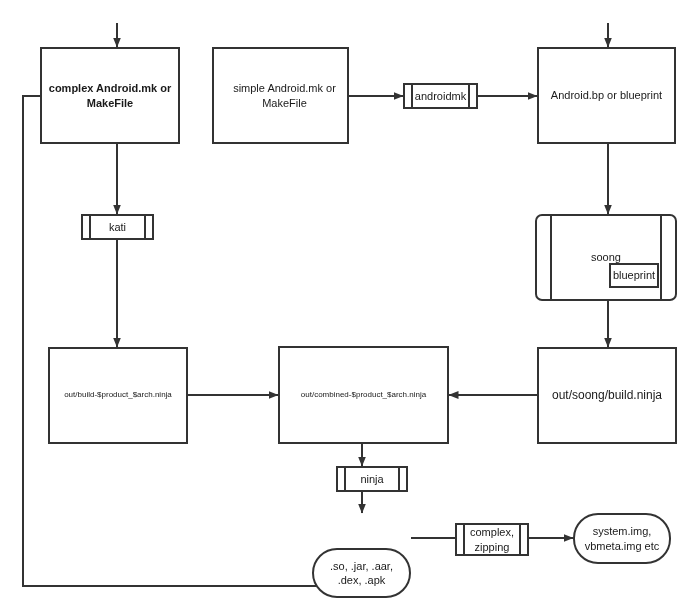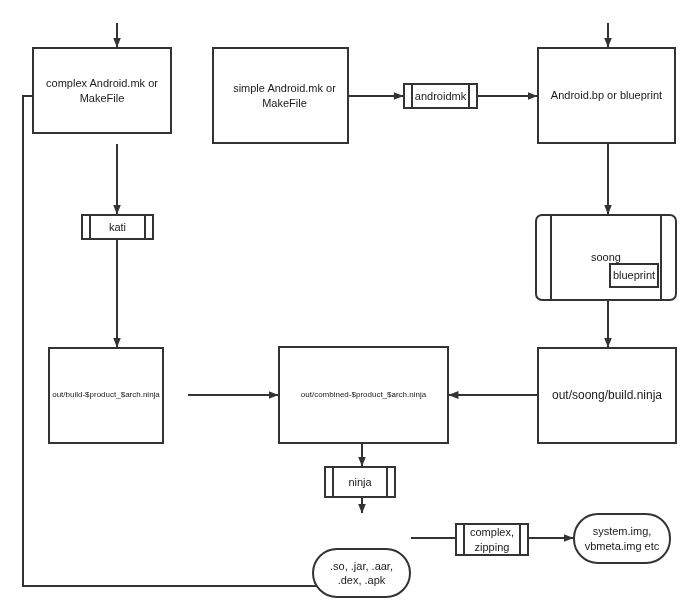--- a/index.html
+++ b/index.html
@@ -42,30 +42,30 @@
   }
   .predef::before { left: 6px; }
   .predef::after  { right: 6px; }
   .predef-wide::before { left: 13px; }
   .predef-wide::after  { right: 13px; }
   .stadium { border-radius: 25px; }
   .small-text { font-size: 8px; }
   .mid-text { font-size: 12px; }
 
   
-  .n-complex   { left: 32px;  top: 47px;  width: 140px; height: 87px; }
+  .n-complex   { left: 40px;  top: 47px;  width: 140px; height: 97px; font-weight: bold; }
   .n-simple    { left: 212px; top: 47px;  width: 137px; height: 97px; padding-left: 8px; }
   .n-androidmk { left: 403px; top: 83px;  width: 75px;  height: 26px; }
   .n-androidbp { left: 537px; top: 47px;  width: 139px; height: 97px; }
   .n-kati      { left: 81px;  top: 214px; width: 73px;  height: 26px; }
   .n-soong     { left: 535px; top: 214px; width: 142px; height: 87px; display: block; border-radius: 7px; }
-  .n-outbuild  { left: 48px;  top: 347px; width: 116px; height: 97px; }
+  .n-outbuild  { left: 48px;  top: 347px; width: 140px; height: 97px; }
   .n-outcomb   { left: 278px; top: 346px; width: 171px; height: 98px; }
   .n-outsoong  { left: 537px; top: 347px; width: 140px; height: 97px; }
-  .n-ninja     { left: 324px; top: 466px; width: 72px;  height: 32px; }
+  .n-ninja     { left: 336px; top: 466px; width: 72px;  height: 26px; }
   .n-artifacts { left: 312px; top: 513px; width: 99px;  height: 50px; margin-top: 35px; }
   .n-packing   { left: 455px; top: 523px; width: 74px;  height: 33px; }
   .n-images    { left: 573px; top: 513px; width: 98px;  height: 51px; }
 
   .soong-label {
     position: absolute;
     left: 0; right: 0; top: 34px;
     text-align: center;
   }
   .blueprint-box {

